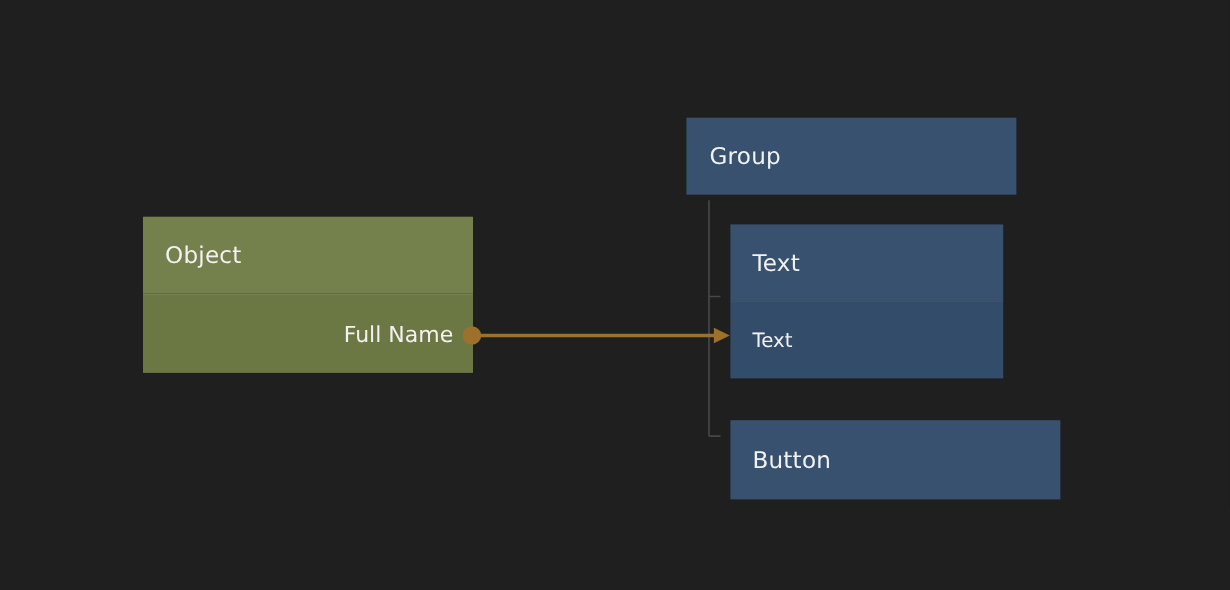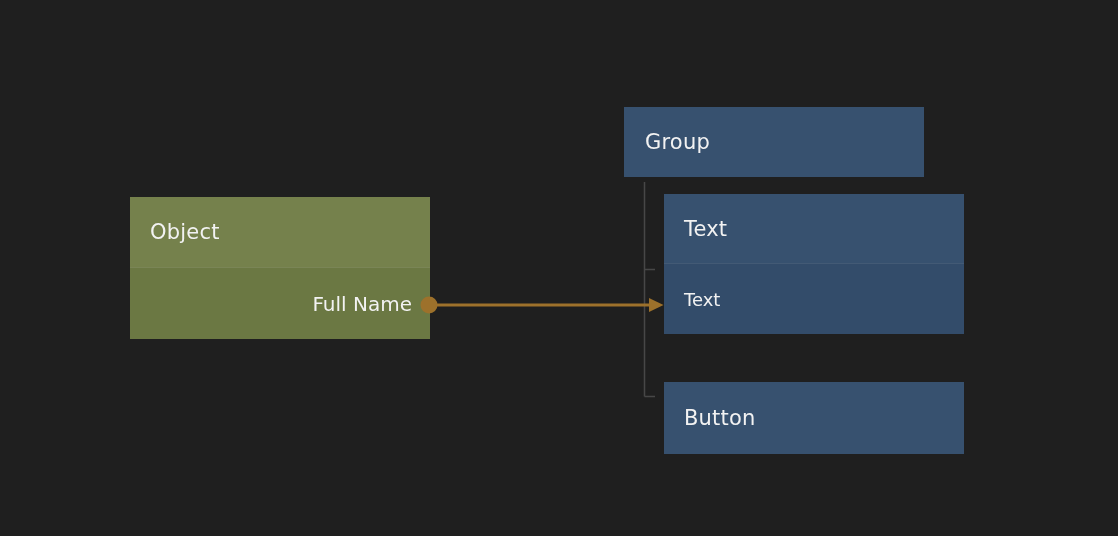--- a/index.html
+++ b/index.html
@@ -50,21 +50,21 @@
     padding-right: 18px;
     box-sizing: border-box;
   }
   .node-object .field-label { font-size: 20px; }
 
   
   .node-group { left: 624px; top: 107px; width: 300px; height: 70px; }
   .node-group .node-header { height: 70px; padding-left: 21px; }
 
   
-  .node-text { left: 664px; top: 194px; width: 300px; height: 141px; }
+  .node-text { left: 664px; top: 204px; width: 248px; height: 141px; }
   .node-text .node-header { height: 69px; }
   .node-text .node-body {
     height: 71px;
     display: flex;
     align-items: center;
     padding-left: 20px;
     box-sizing: border-box;
   }
   .node-text .field-label { font-size: 18px; }
 

